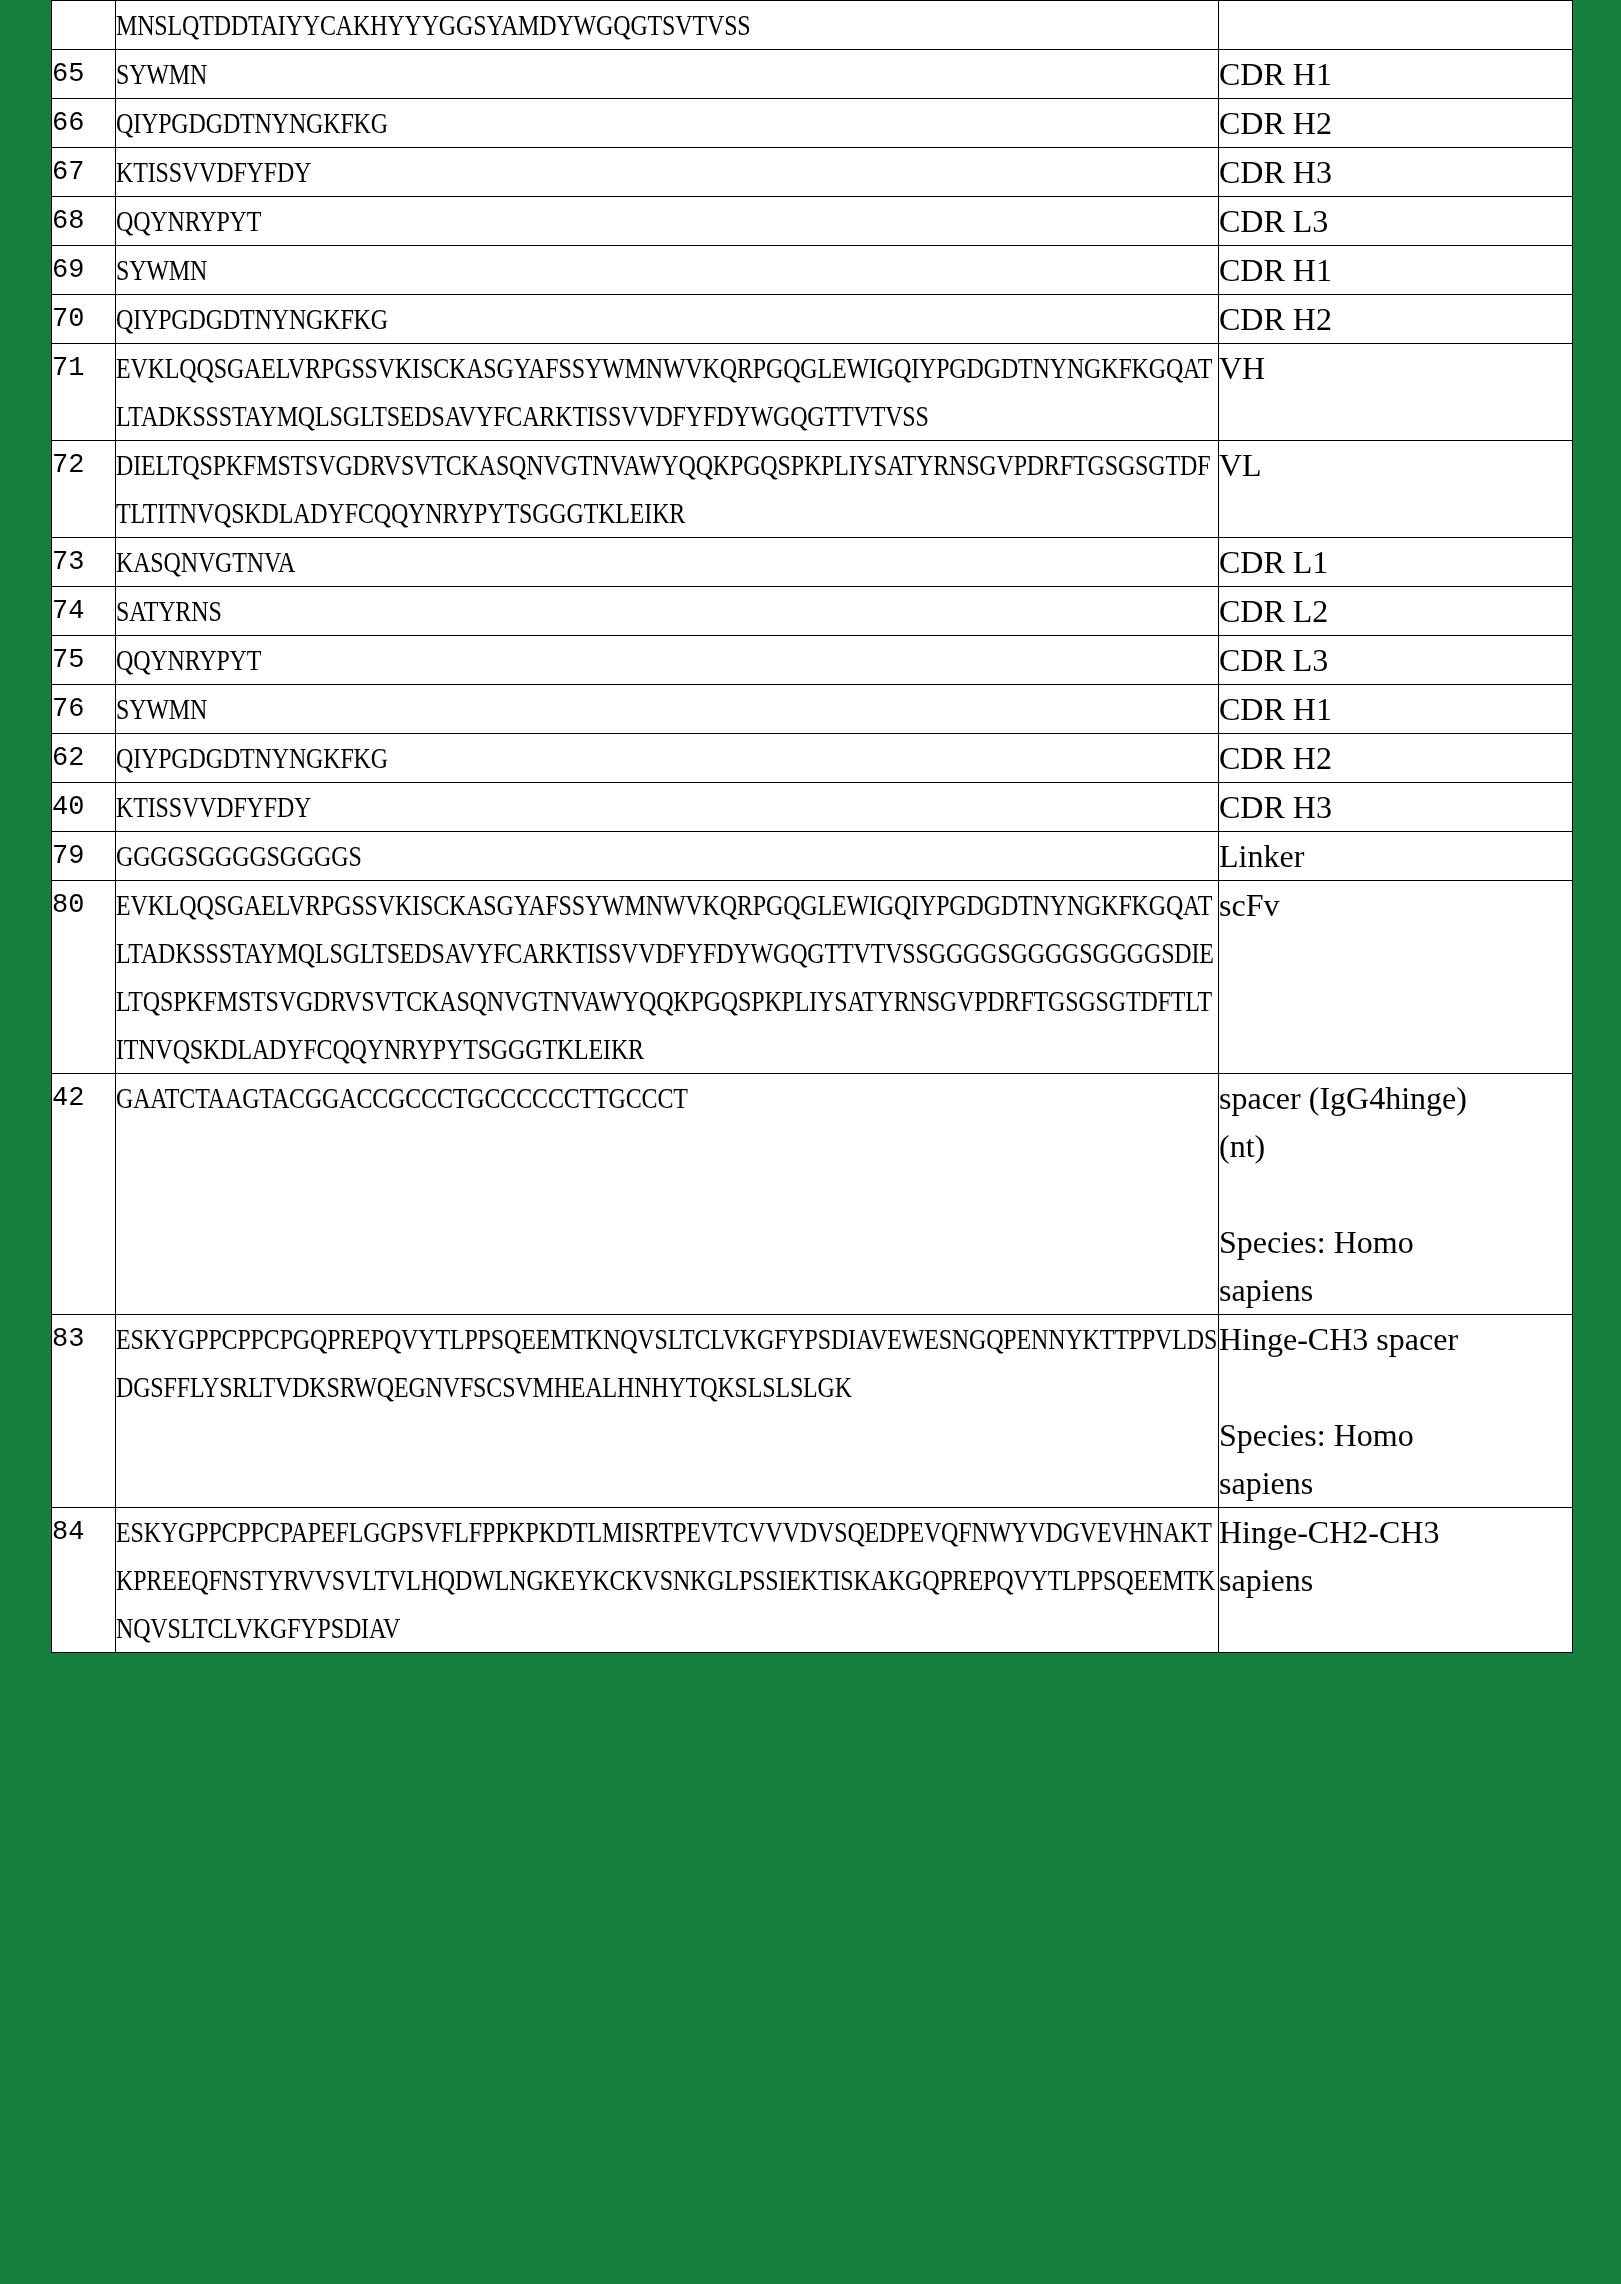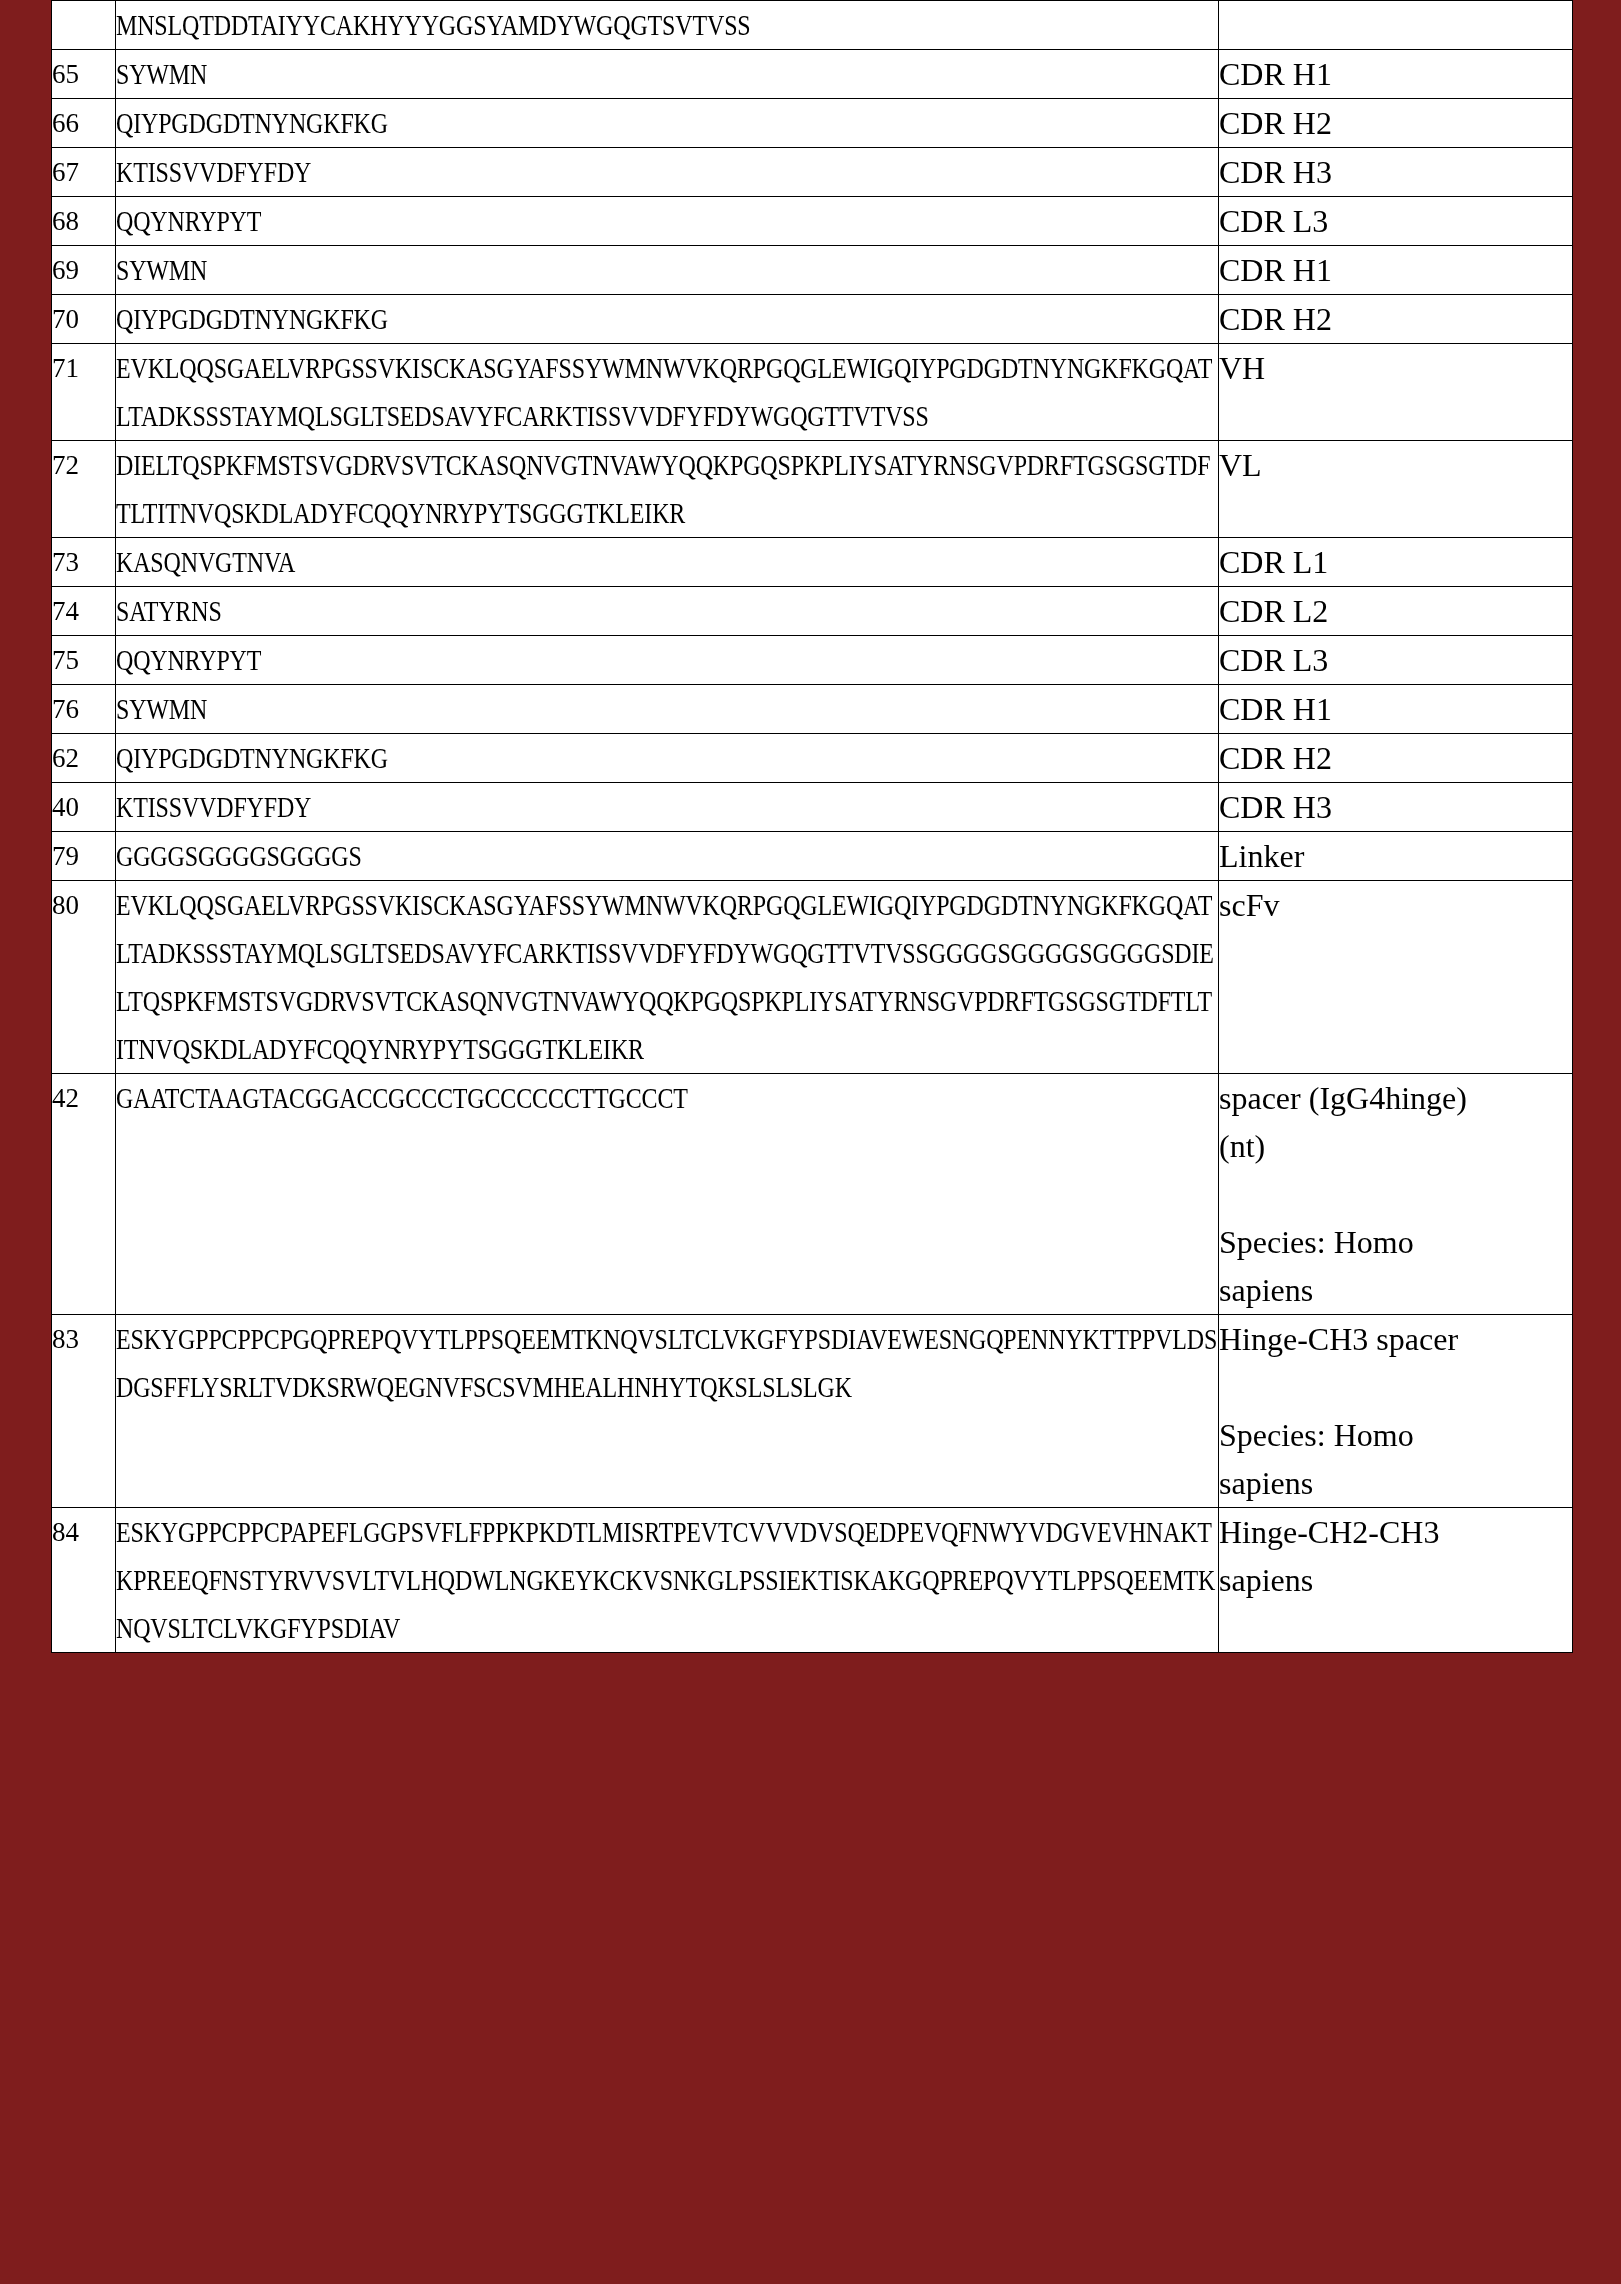--- a/index.html
+++ b/index.html
@@ -11,21 +11,21 @@
     width: 1621px;
     height: 2284px;
     font-family: "Liberation Serif", "DejaVu Serif", serif;
     color: #000000;
     overflow: hidden;
   }
   #page {
     position: relative;
     width: 1621px;
     height: 2284px;
-    background: #7f1d1d;
+    background: #15803d;
     box-sizing: border-box;
   }
   table.seq-table {
     position: absolute;
     left: 51px;
     top: 0px;
     width: 1521px;
     border-collapse: collapse;
     table-layout: fixed;
   }
@@ -33,21 +33,21 @@
     border: 1.6px solid #000000;
     vertical-align: top;
     padding: 0;
     background: #ffffff;
   }
   col.c-num  { width: 64px; }
   col.c-seq  { width: 1103px; }
   col.c-desc { width: 354px; }
 
   td.num {
-    font-family: Liberation Serif, serif;
+    font-family: Liberation Mono, monospace;
     font-size: 27px;
     line-height: 48px;
     padding-left: 8.2px;
     padding-top: 1.6px;
     white-space: nowrap;
   }
   td.seq {
     padding-left: 12.4px;
     padding-top: 1.6px;
     padding-bottom: 1.6px;

